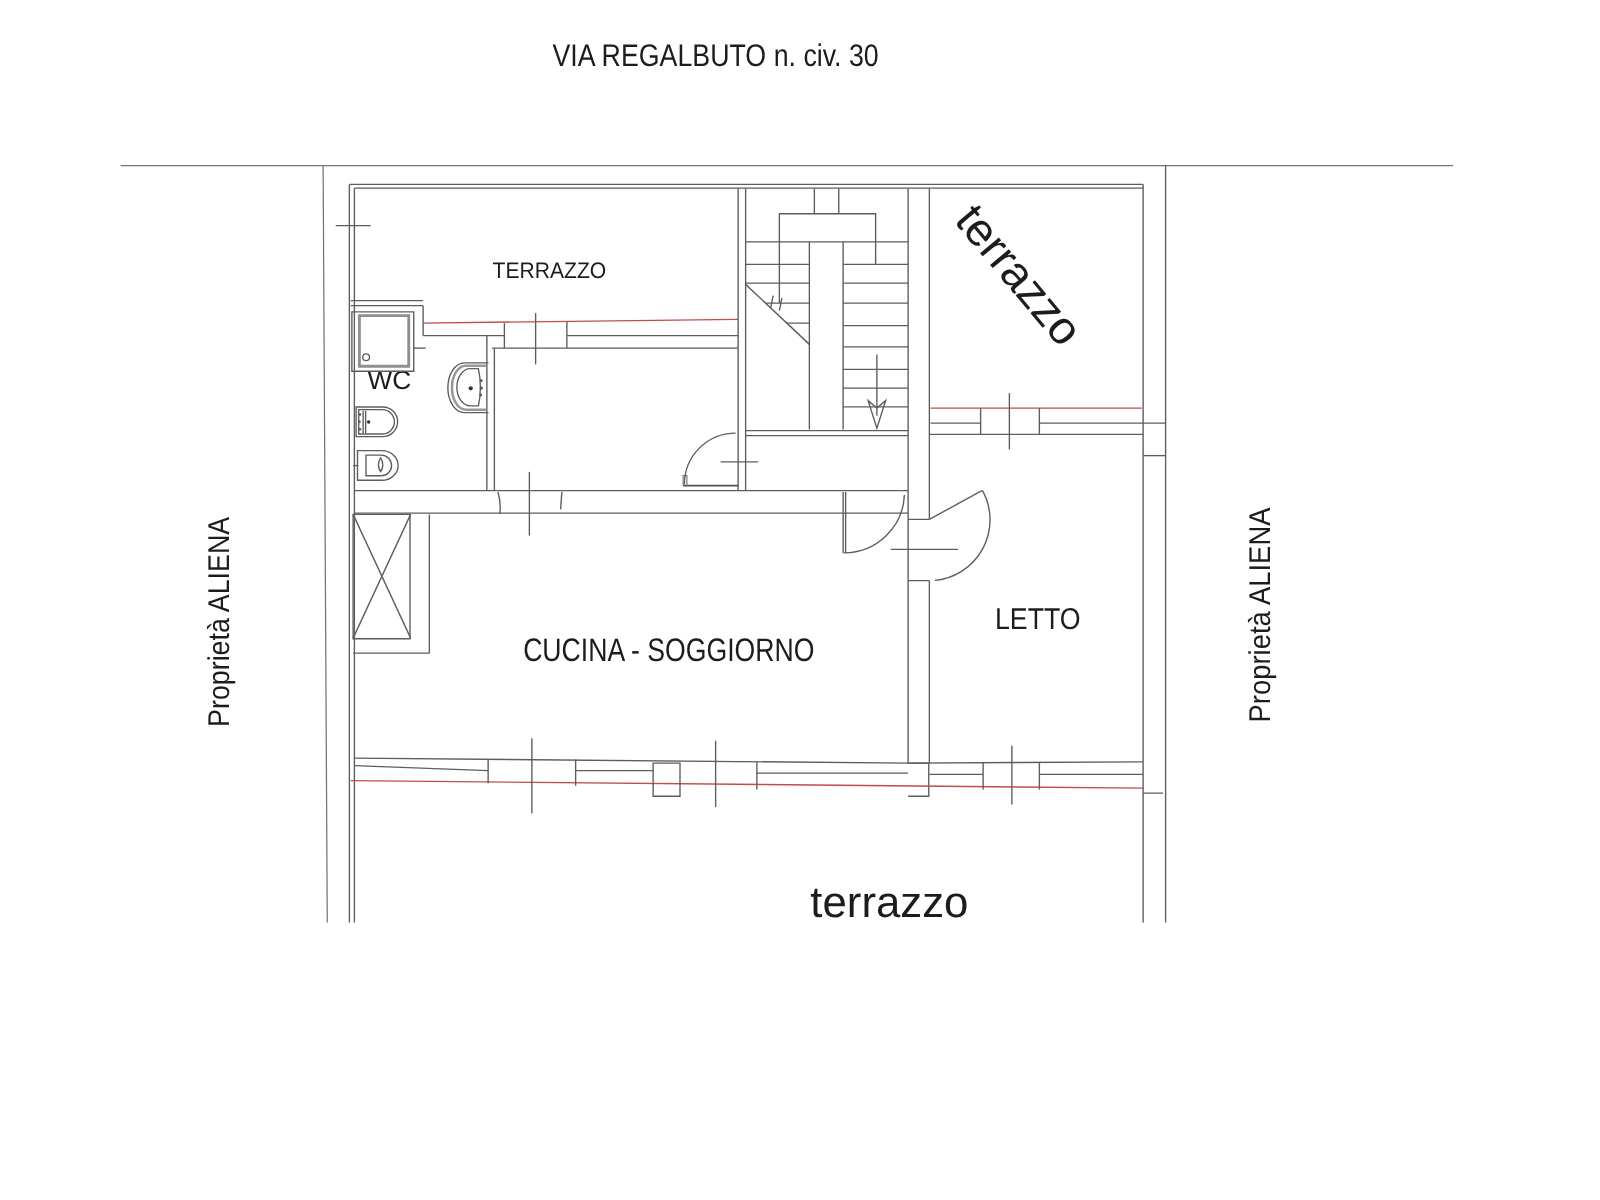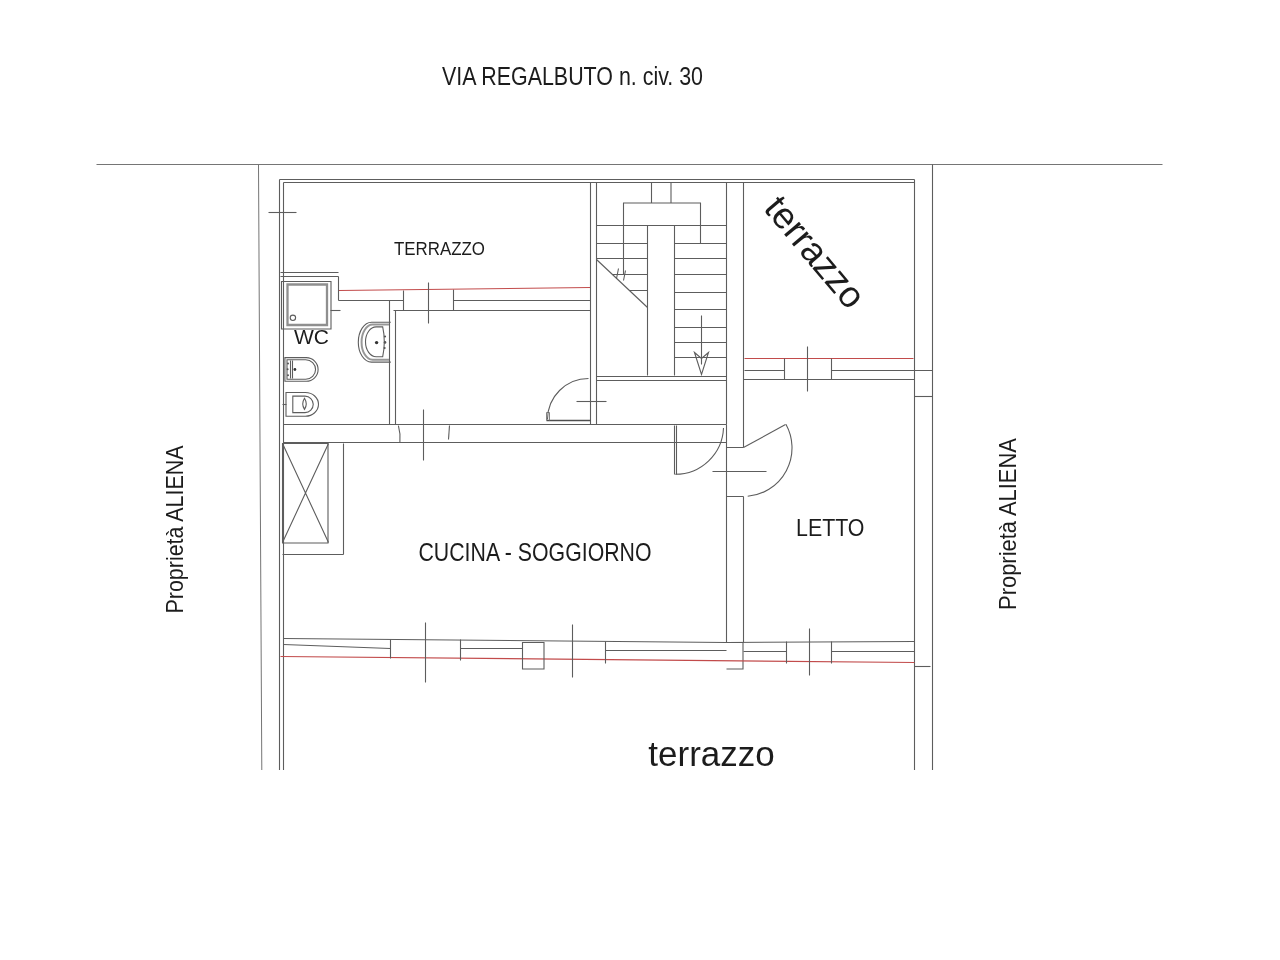--- a/index.html
+++ b/index.html
@@ -1,16 +1,16 @@
 <!DOCTYPE html>
 <html><head>
 <meta charset="utf-8">
 <style>
 html,body{margin:0;padding:0;background:#fff;}
-#page{width:1280px;height:738px;position:relative;background:#fff;font-family:"Liberation Sans",sans-serif;margin-top:32px;}
+#page{width:1280px;height:738px;position:relative;background:#fff;font-family:"Liberation Sans",sans-serif;}
 svg{position:absolute;left:0;top:0;}
 text{fill:#1c1c1c;font-family:"Liberation Sans",sans-serif;}
 .ln{stroke:#5d5d5d;stroke-width:1.1;fill:none;}
 .lt{stroke:#757575;stroke-width:1.0;fill:none;}
 .dk{stroke:#4f4f4f;stroke-width:1.3;fill:none;}
 .red{stroke:#c24b4b;stroke-width:1.15;fill:none;}
 .fxa{stroke:#8f8f8f;stroke-width:2.3;fill:none;}
 .fxb{stroke:#979797;stroke-width:2;fill:none;}
 .lt2{stroke:#757575;stroke-width:0.9;fill:none;}
 </style>

